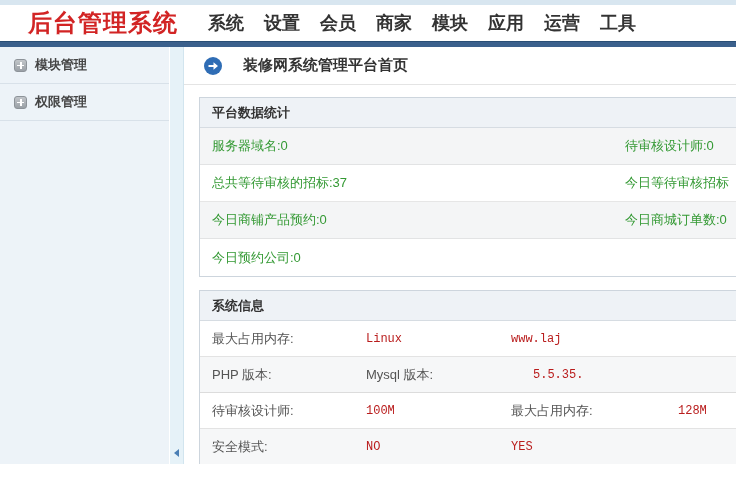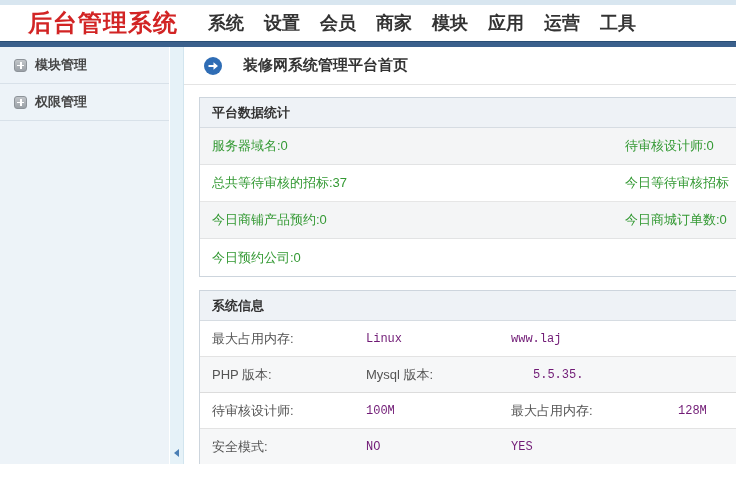--- a/index.html
+++ b/index.html
@@ -53,21 +53,21 @@
   .stats-row:last-child { border-bottom:none; }
   .stats-left  { padding-left:12px; width:425px; white-space:nowrap; }
   .stats-right { flex:1; white-space:nowrap; }
 
   .sys-row { height:36px; display:flex; align-items:center; font-size:13px; }
   .sys-row:nth-child(odd)  { background:#f6f7f8; border-bottom:1px solid #dcdcdc; }
   .sys-row:nth-child(even) { background:#fff; border-bottom:1px solid #e3e3e3; }
   .sys-label { color:#555; white-space:nowrap; }
   .sys-label.c1 { padding-left:12px; width:166px; }
   .sys-label.c2 { width:167px; }
-  .sys-value { color:#701a75; white-space:nowrap;
+  .sys-value { color:#b91c1c; white-space:nowrap;
     font-family:"Liberation Mono","DejaVu Sans Mono",monospace; font-size:12px; }
   .sys-value.c1 { width:145px; }
   .sys-value.c2 { flex:1; }
 </style>
 </head>
 <body>
 
 <div class="top-strip"></div>
 
 <div class="app-header">

